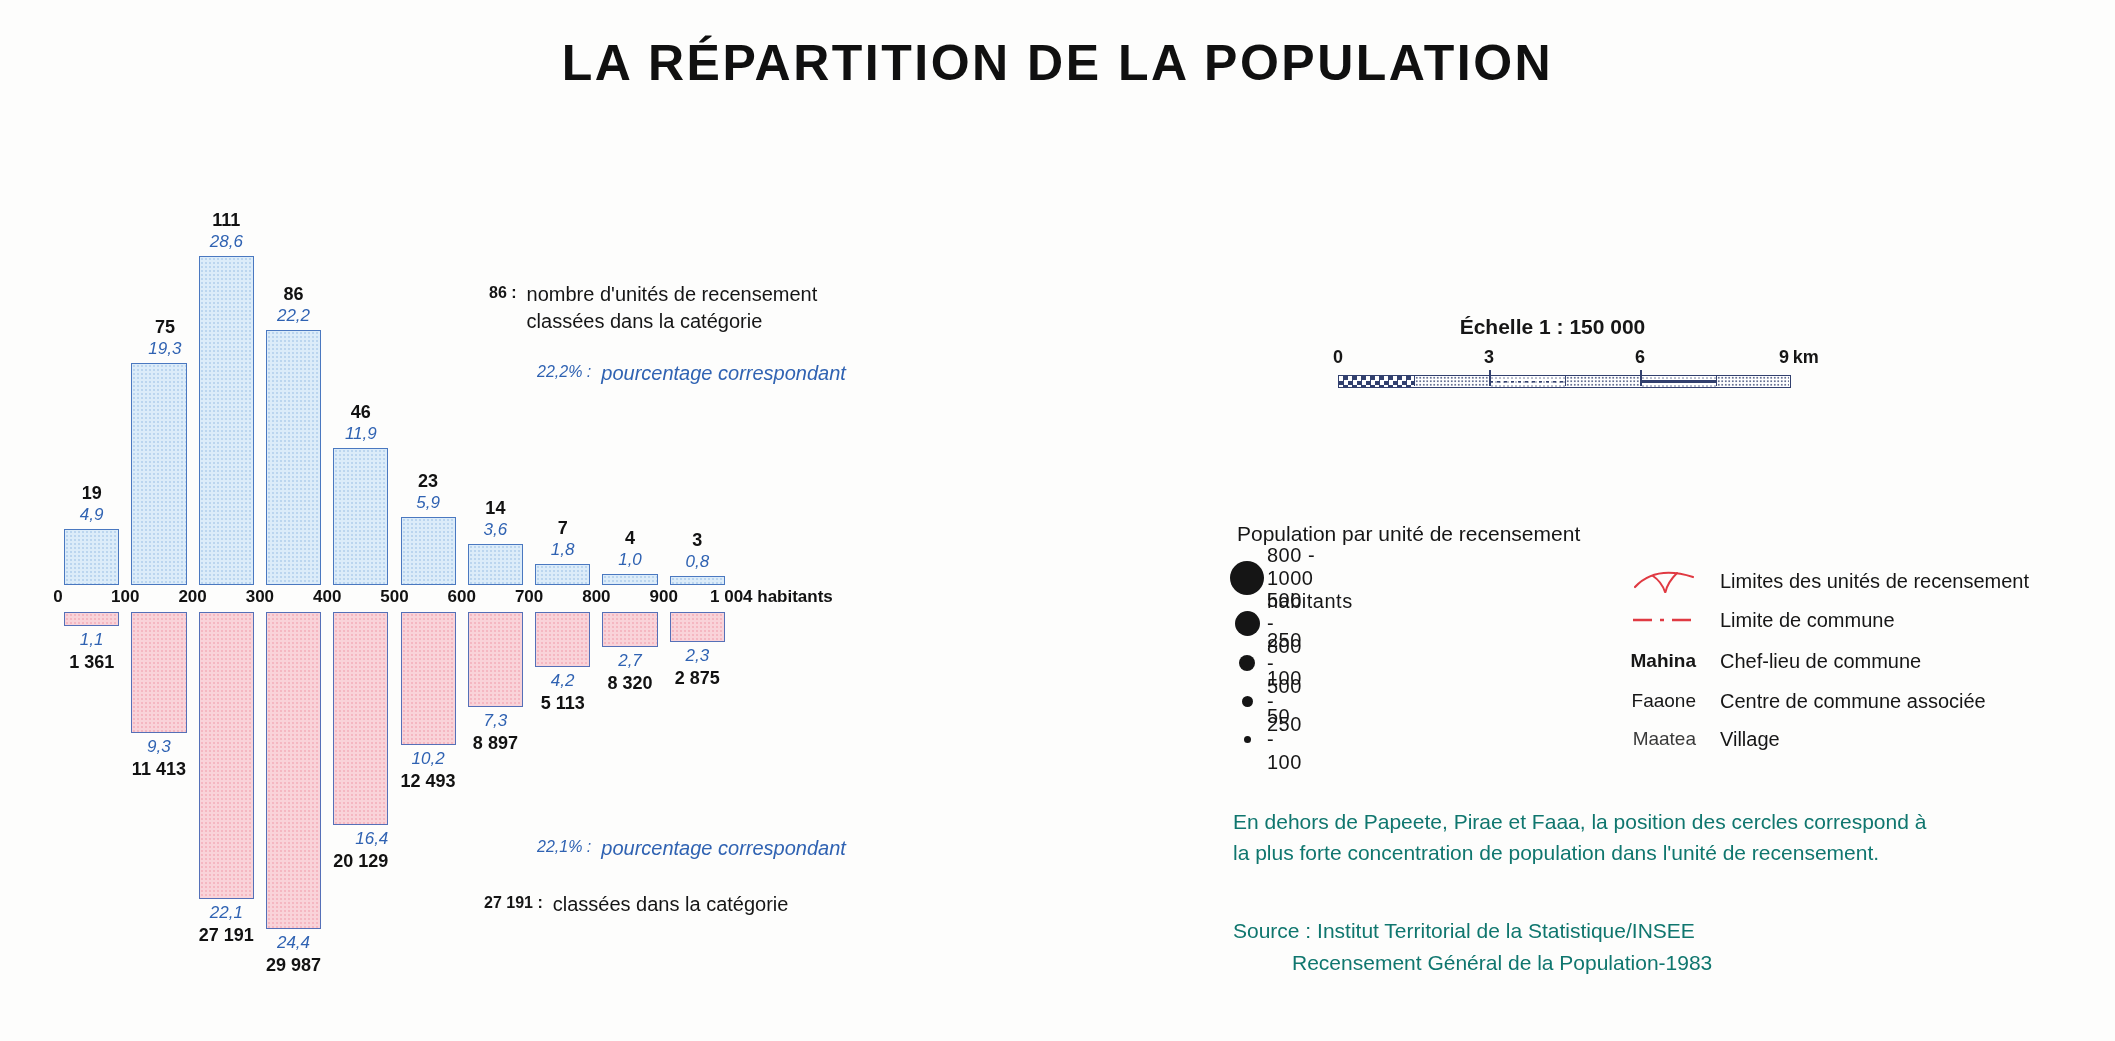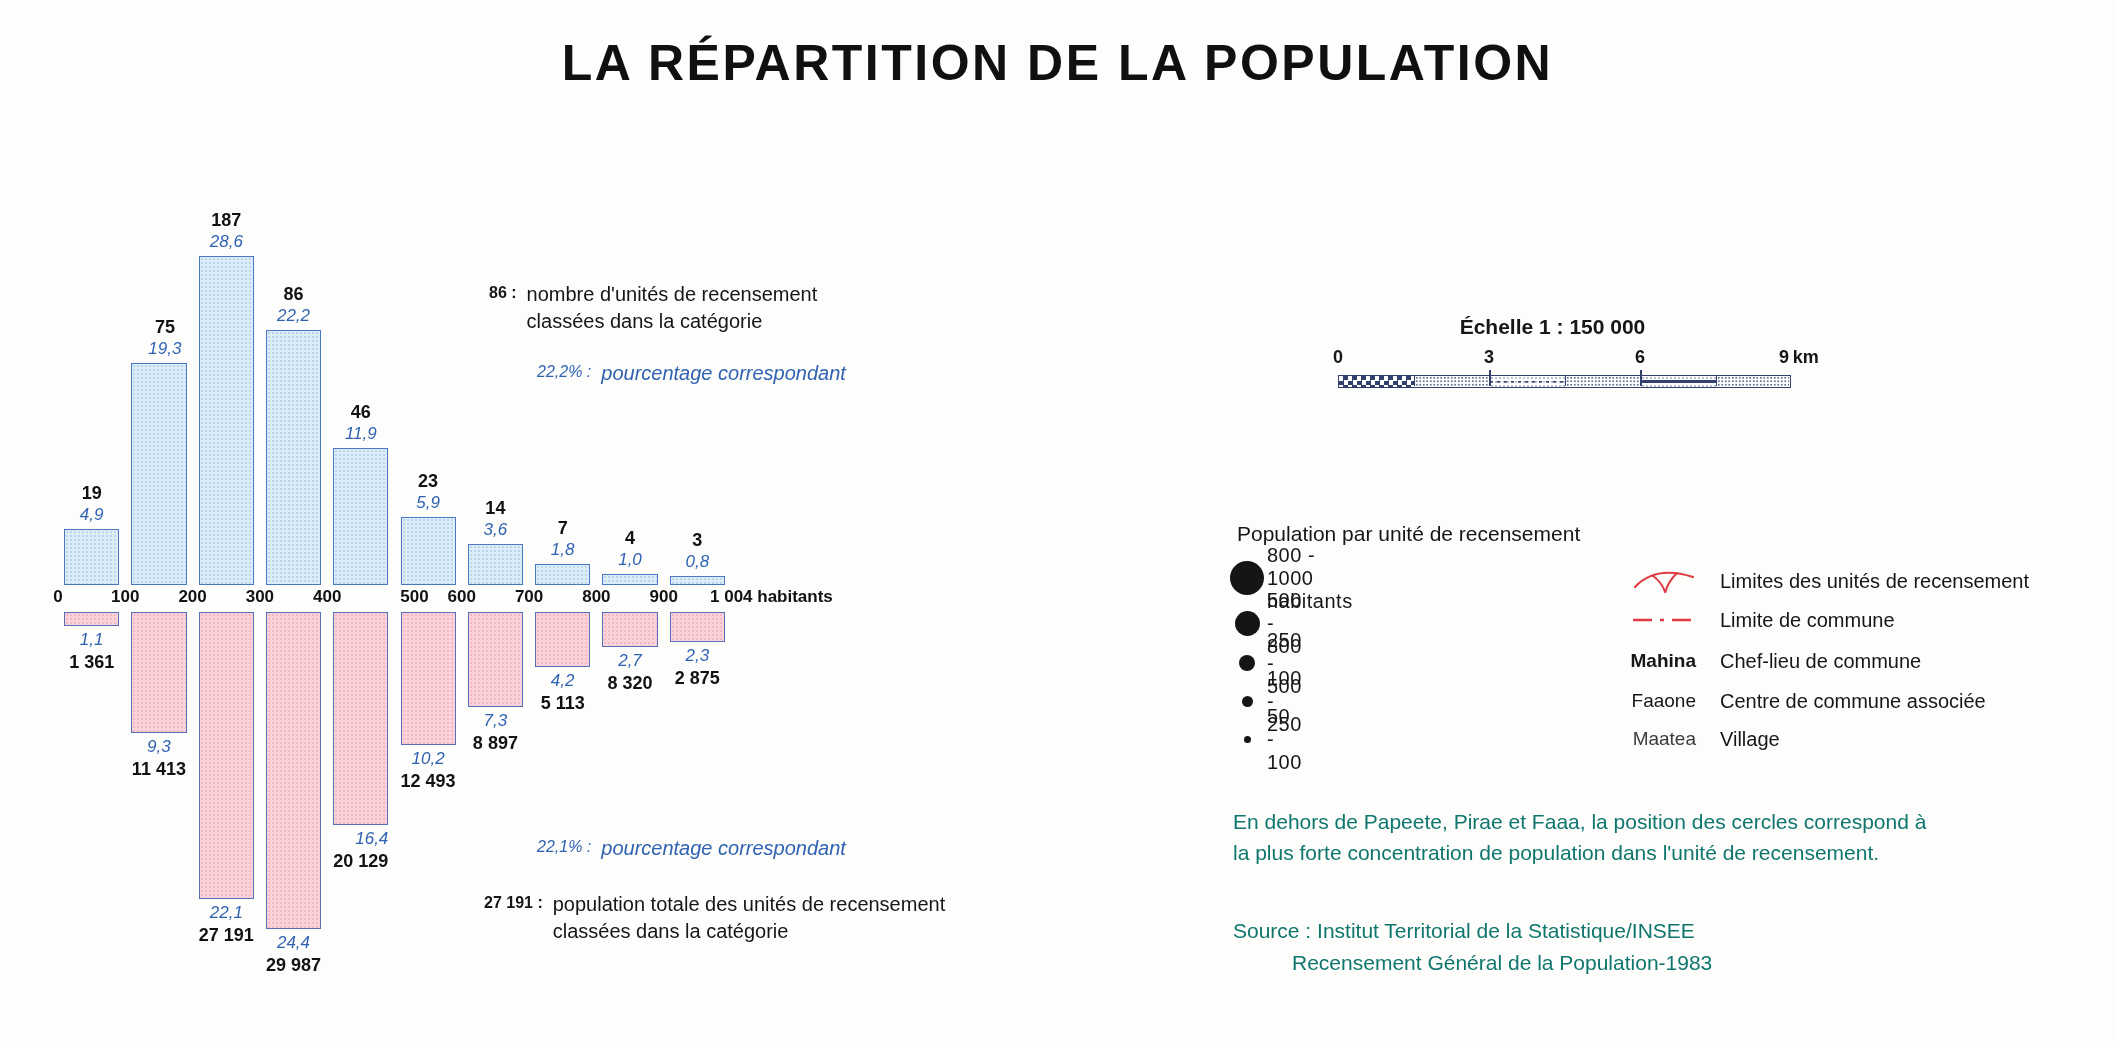--- a/index.html
+++ b/index.html
@@ -115,21 +115,21 @@
       <div class="count">75</div>
       <div class="pct">19,3</div>
     </div>
     <div class="bar bar-pink" style="left: 131.3px; top: 612px; width: 55.3px; height: 120.9px;"></div>
     <div class="bar-label" style="left: 158.9px; top: 735.9px;">
       <div class="pct">9,3</div>
       <div class="count">11 413</div>
     </div>
     <div class="bar bar-blue" style="left: 198.6px; top: 256.1px; width: 55.3px; height: 328.9px;"></div>
     <div class="bar-label" style="left: 226.3px; bottom: 787.9px;">
-      <div class="count">187</div>
+      <div class="count">111</div>
       <div class="pct">28,6</div>
     </div>
     <div class="bar bar-pink" style="left: 198.6px; top: 612px; width: 55.3px; height: 287.3px;"></div>
     <div class="bar-label" style="left: 226.3px; top: 902.3px;">
       <div class="pct">22,1</div>
       <div class="count">27 191</div>
     </div>
     <div class="bar bar-blue" style="left: 265.9px; top: 329.7px; width: 55.3px; height: 255.3px;"></div>
     <div class="bar-label" style="left: 293.5px; bottom: 714.3px;">
       <div class="count">86</div>
@@ -198,21 +198,21 @@
     <div class="bar bar-pink" style="left: 669.7px; top: 612px; width: 55.3px; height: 29.9px;"></div>
     <div class="bar-label" style="left: 697.3px; top: 644.9px;">
       <div class="pct">2,3</div>
       <div class="count">2 875</div>
     </div>
     <div class="tick-label" style="left: 58px;">0</div>
     <div class="tick-label" style="left: 125.3px;">100</div>
     <div class="tick-label" style="left: 192.6px;">200</div>
     <div class="tick-label" style="left: 259.9px;">300</div>
     <div class="tick-label" style="left: 327.2px;">400</div>
-    <div class="tick-label" style="left: 394.5px; margin-left: 20px;">500</div>
+    <div class="tick-label" style="left: 394.5px;">500</div>
     <div class="tick-label" style="left: 461.8px;">600</div>
     <div class="tick-label" style="left: 529.1px;">700</div>
     <div class="tick-label" style="left: 596.4px;">800</div>
     <div class="tick-label" style="left: 663.7px;">900</div>
     <div class="tick-label last" style="left: 710px;">1 004 habitants</div>
   </div>
 
 <div class="anno" style="left:489px;top:281px">
   <span class="anno-prefix">86 :</span>
   <span class="anno-lines">
@@ -227,21 +227,20 @@
 </div>
 
 <div class="anno anno-blue" style="left:537px;top:835px">
   <span class="anno-prefix">22,1% :</span>
   <span class="anno-lines">pourcentage correspondant</span>
 </div>
 
 <div class="anno" style="left:484px;top:891px">
   <span class="anno-prefix">27 191 :</span>
   <span class="anno-lines">
-    <div>population totale des unités de recensement</div>
     <div>classées dans la catégorie</div>
   </span>
 </div>
 
 <div class="abs" id="scale-title">Échelle 1 : 150 000</div>
 <div class="abs" id="scale-bar">
   <div class="seg seg-checker" style="left:0;width:75.5px"></div>
   <div class="seg seg-stipple" style="left:75.5px;width:75.5px"></div>
   <div class="seg seg-middash" style="left:151px;width:75.5px"></div>
   <div class="seg seg-stipple" style="left:226.5px;width:75.5px"></div>

